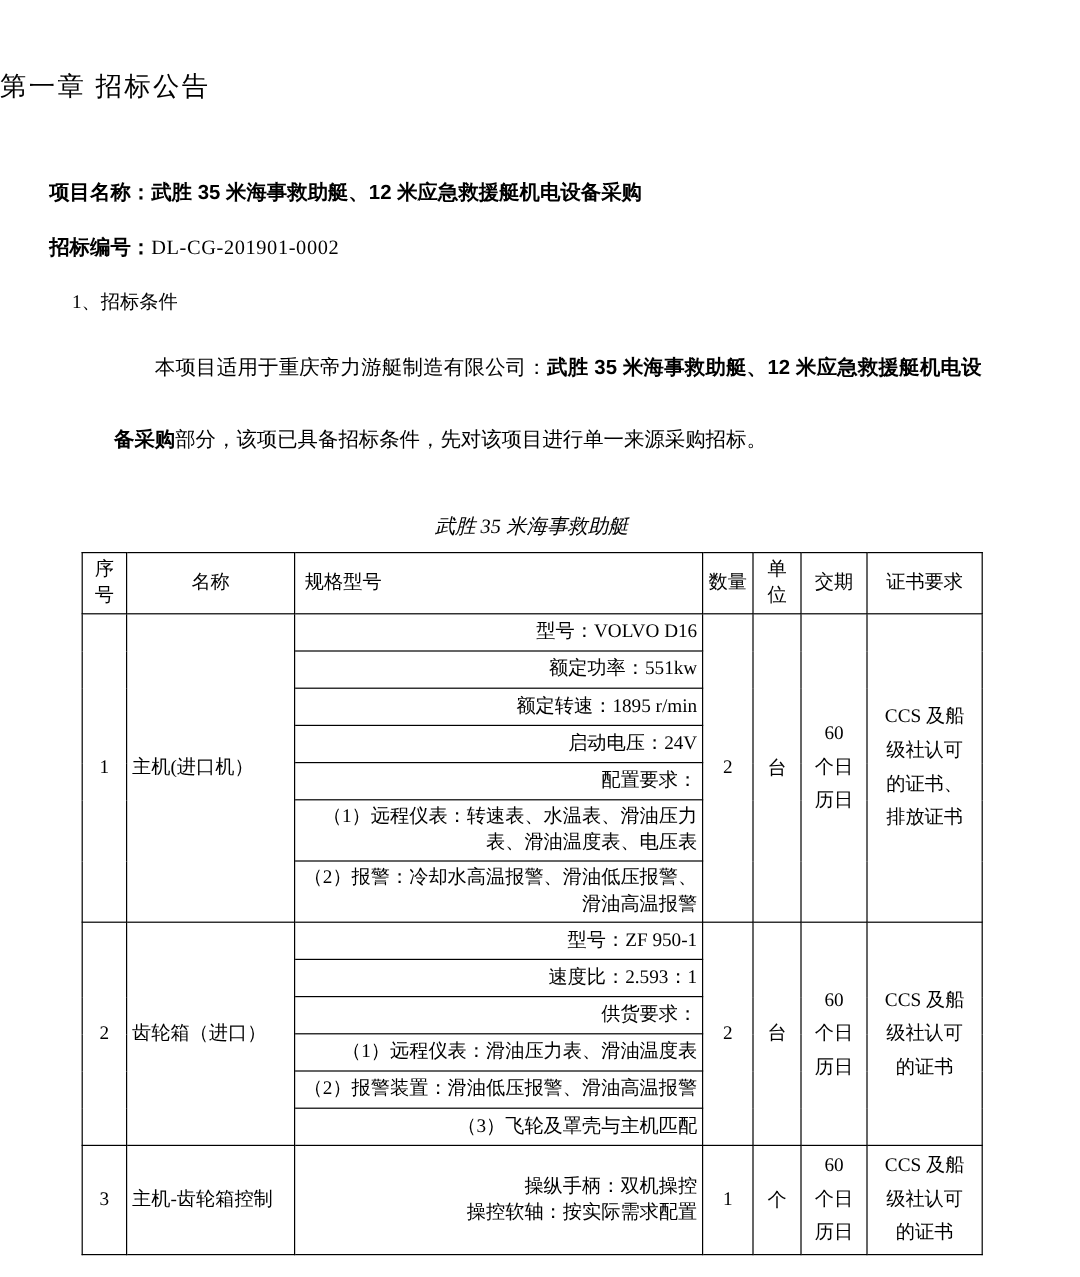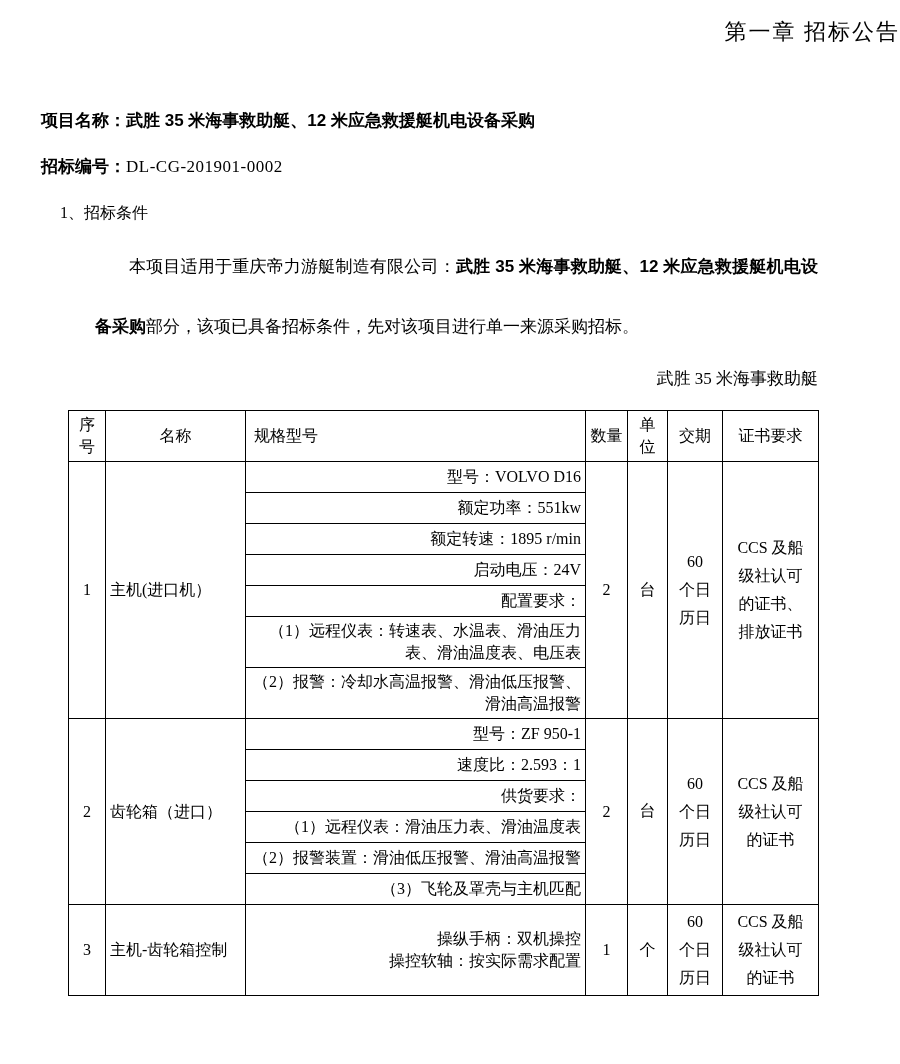--- a/index.html
+++ b/index.html
@@ -12,24 +12,25 @@
     overflow: hidden;
     font-family: "Liberation Serif", "DejaVu Serif", serif;
   }
   .doc {
     width: 900px;
     height: 1064px;
     position: relative;
   }
   .chapter-title {
     padding-top: 16px;
-    text-align: right;
+    text-align: left;
     font-size: 22px;
     letter-spacing: 2px;
     line-height: 32px;
+    margin-top: 40px;
   }
   .meta-line {
     margin-left: 41px;
     margin-right: 82px;
     font-size: 17px;
     line-height: 26px;
   }
   .project-line { margin-top: 60px; }
   .bid-line { margin-top: 20px; }
   .label-strong { font-weight: bold; }
@@ -46,30 +47,31 @@
   }
   .body-para {
     margin: 12px 82px 0 95px;
     font-size: 17px;
     line-height: 60px;
     text-align: justify;
     text-indent: 2em;
   }
   .section-heading.second { margin-top: 10px; }
   .table-caption {
-    margin-top: 9px;
+    margin-top: 29px;
     margin-left: 68px;
     width: 750px;
-    text-align: right;
+    text-align: center;
     font-size: 17px;
     line-height: 26px;
+    font-style: italic;
   }
   table.spec-table {
     margin-left: 68px;
-    margin-top: 18px;
+    margin-top: 8px;
     border-collapse: collapse;
     table-layout: fixed;
     width: 750px;
     font-size: 16px;
   }
   .spec-table col.c-no { width: 37px; }
   .spec-table col.c-name { width: 140px; }
   .spec-table col.c-spec { width: 340px; }
   .spec-table col.c-qty { width: 42px; }
   .spec-table col.c-unit { width: 40px; }

